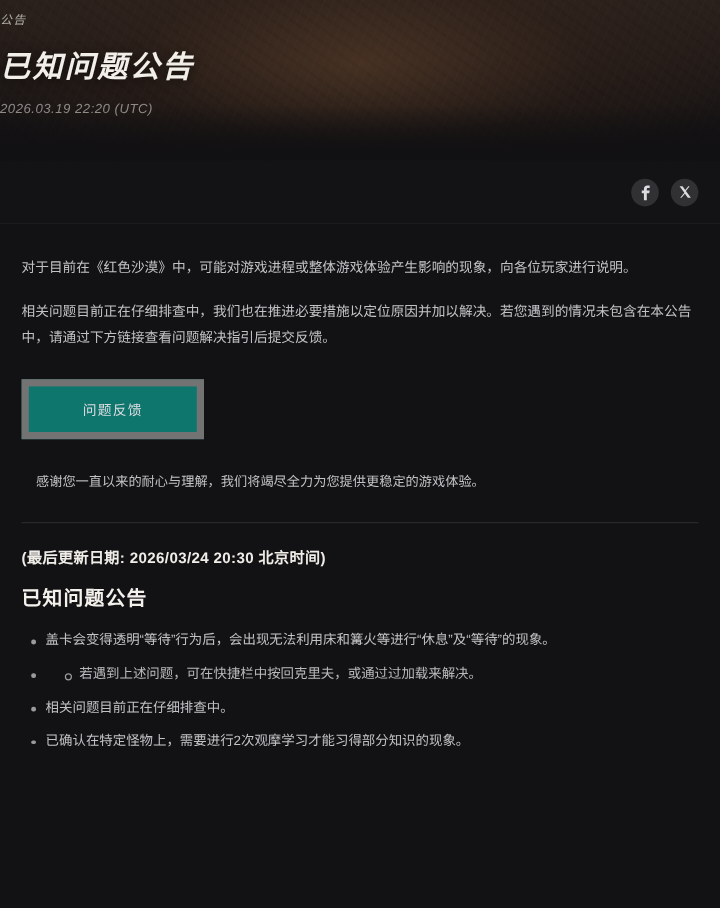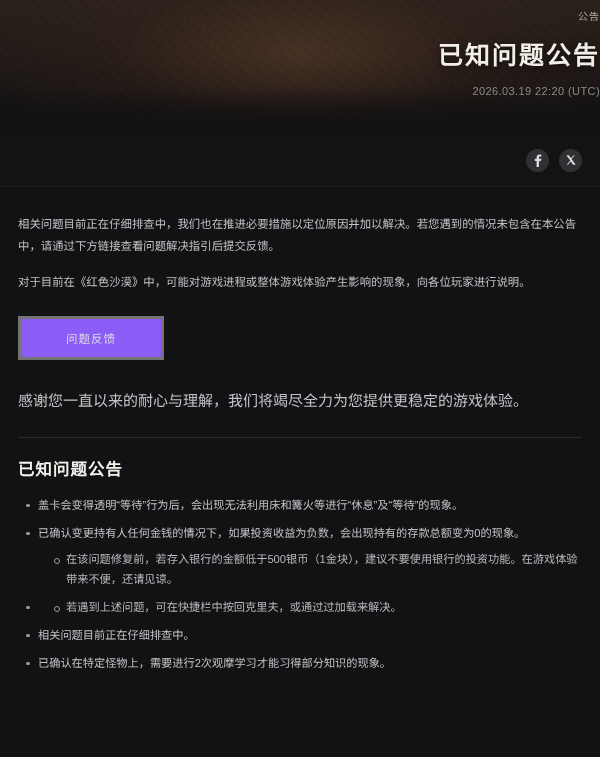--- a/index.html
+++ b/index.html
@@ -40,22 +40,23 @@
     position: absolute;
     inset: 0;
     background:
       repeating-linear-gradient(115deg, rgba(255,255,255,0.016) 0px, rgba(255,255,255,0.016) 1px, rgba(0,0,0,0) 2px, rgba(0,0,0,0) 7px),
       repeating-linear-gradient(35deg, rgba(0,0,0,0.05) 0px, rgba(0,0,0,0.05) 2px, rgba(0,0,0,0) 3px, rgba(0,0,0,0) 9px);
     opacity: 0.8;
   }
   .hero-inner {
     position: relative;
     z-index: 3;
-    text-align: right;
+    text-align: left;
     padding-top: 8px;
+    font-style: italic;
   }
   .hero-category {
     font-size: 10px;
     color: #b0aca6;
     letter-spacing: 1px;
     margin-bottom: 12px;
   }
   .hero-title {
     font-size: 25px;
     font-weight: bold;
@@ -108,34 +109,34 @@
     color: #c2c2c6;
     margin: 0 0 14px 0;
   }
 
   .feedback-wrap { margin: 22px 0 26px 0; }
   .feedback-btn {
     display: inline-block;
     min-width: 104px;
     padding: 11px 18px;
     text-align: center;
-    background: #8b5cf6;
-    border: 3px solid #737373;
+    background: #0f766e;
+    border: 6px solid #737373;
     color: #dcdce0;
     font-size: 11.5px;
     letter-spacing: 1px;
     cursor: pointer;
     user-select: none;
   }
 
   .thanks {
-    font-size: 15px;
+    font-size: 11px;
     line-height: 1.95;
     color: #c2c2c6;
-    margin: 0 0 22px 0;
+    margin: 0 0 22px 12px;
   }
 
   .divider {
     border: 0;
     border-top: 1px solid #2a2a2d;
     margin: 0 0 18px 0;
   }
 
   .update-line {
     font-size: 12.6px;
@@ -229,39 +230,37 @@
     </div>
     <div class="share-btn">
       <svg width="10" height="10" viewBox="0 0 10 10" aria-hidden="true">
         <path d="M0.3 0.3h2.5l2.2 3 2.6-3h1.1L5.6 4.1 9.7 9.7H7.2L4.8 6.4 1.9 9.7H0.8l3.5-4.1L0.3 0.3z" fill="#dcdce0"></path>
       </svg>
     </div>
   </div>
 
   <div class="content">
 
+    <p class="para">对于目前在《红色沙漠》中，可能对游戏进程或整体游戏体验产生影响的现象，向各位玩家进行说明。</p>
     <p class="para">相关问题目前正在仔细排查中，我们也在推进必要措施以定位原因并加以解决。若您遇到的情况未包含在本公告中，请通过下方链接查看问题解决指引后提交反馈。</p>
-    <p class="para">对于目前在《红色沙漠》中，可能对游戏进程或整体游戏体验产生影响的现象，向各位玩家进行说明。</p>
 
     <div class="feedback-wrap">
       <span class="feedback-btn">问题反馈</span>
     </div>
 
     <p class="thanks">感谢您一直以来的耐心与理解，我们将竭尽全力为您提供更稳定的游戏体验。</p>
 
     <hr class="divider">
 
+    <p class="update-line">(最后更新日期: 2026/03/24 20:30 北京时间)</p>
 
     <h2 class="section-title">已知问题公告</h2>
 
     <ul class="issues" id="issues-list">
         <li><span>盖卡会变得透明“等待”行为后，会出现无法利用床和篝火等进行“休息”及“等待”的现象。</span></li>
-        <li><span>已确认变更持有人任何金钱的情况下，如果投资收益为负数，会出现持有的存款总额变为0的现象。</span><ul class="sub">
-            <li>在该问题修复前，若存入银行的金额低于500银币（1金块），建议不要使用银行的投资功能。在游戏体验带来不便，还请见谅。</li>
-          </ul></li>
         <li><ul class="sub">
             <li>若遇到上述问题，可在快捷栏中按回克里夫，或通过过加载来解决。</li>
           </ul></li>
         <li><span>相关问题目前正在仔细排查中。</span></li>
         <li><span>已确认在特定怪物上，需要进行2次观摩学习才能习得部分知识的现象。</span></li>
       </ul>
   </div>
 </div>
 
 </body></html>

